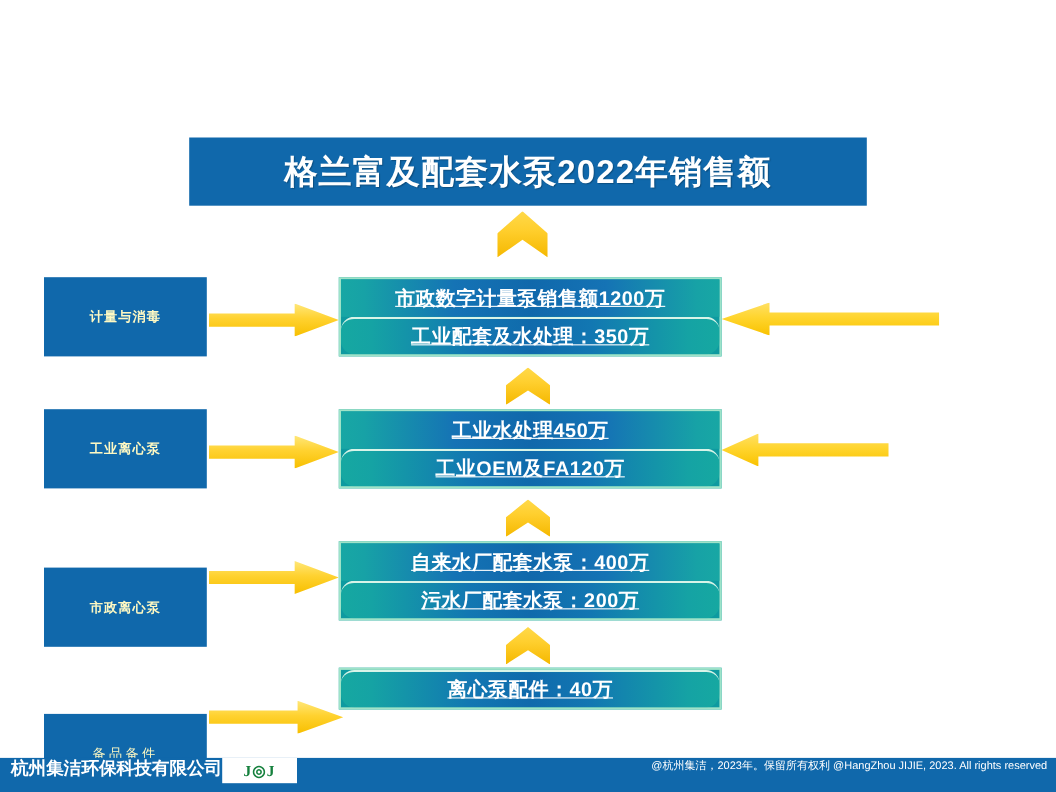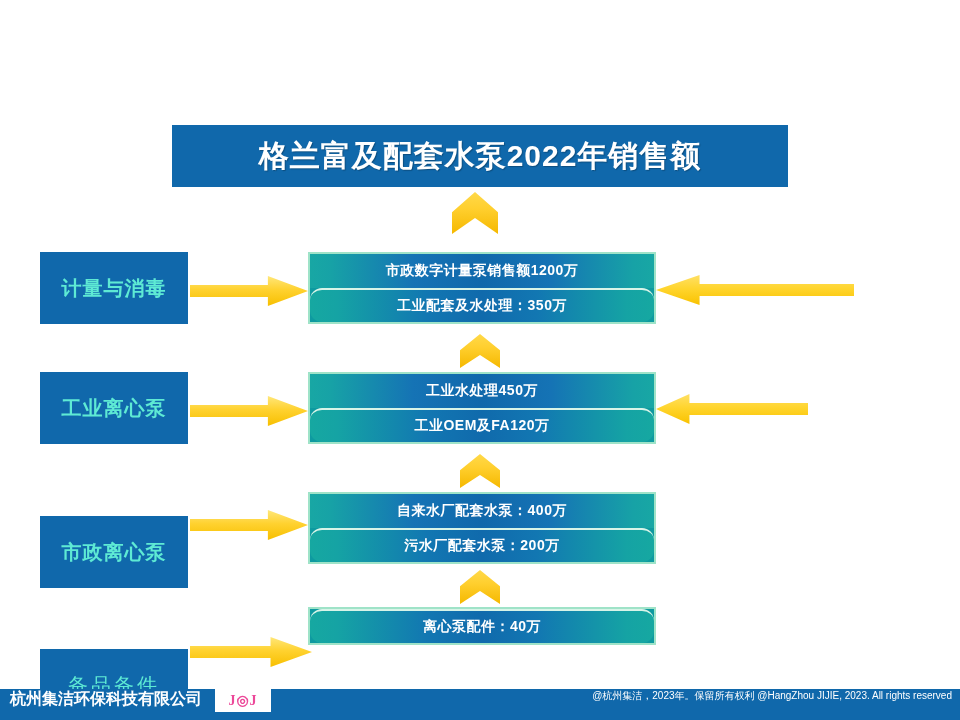--- a/index.html
+++ b/index.html
@@ -43,22 +43,22 @@
     left: 40px;
     width: 148px;
     height: 72px;
     background: #1068ab;
     display: flex;
     align-items: center;
     justify-content: center;
     box-sizing: border-box;
   }
   .cat-text {
-    color: #5eead4;
-    font-size: 20px;
+    color: #fef9c3;
+    font-size: 12px;
     font-weight: bold;
     white-space: nowrap;
     letter-spacing: 1px;
   }
   .cat-text.thin { font-weight: normal; letter-spacing: 3px; }
 
   
   .grp {
     position: absolute;
     left: 308px;
@@ -75,24 +75,25 @@
     box-sizing: border-box;
     background: linear-gradient(to right,#18a7a4 0%, #17a2a6 6%, #1573b5 30%, #1068ab 50%, #1573b5 70%, #17a2a6 94%, #18a7a4 100%);
   }
   .row.r2 {
     border-top: 2px solid #d8f4e8;
     background: linear-gradient(to right,#16a8a1 0%, #15a3a4 8%, #1277b2 34%, #106aac 50%, #1277b2 66%, #15a3a4 92%, #16a8a1 100%);
     border-radius: 12px;
   }
   .row-text {
     color: #ffffff;
-    font-size: 14px;
+    font-size: 18px;
     font-weight: bold;
     white-space: nowrap;
     letter-spacing: 0.5px;
+    text-decoration: underline;
   }
 
   
   .chev {
     position: absolute;
     width: 46px;
     height: 42px;
     background: linear-gradient(to bottom, #ffd94a 0%, #ffcf2e 40%, #f5b800 100%);
     clip-path: polygon(50% 0%, 100% 48%, 100% 100%, 50% 62%, 0% 100%, 0% 48%);
   }
@@ -125,28 +126,28 @@
     align-items: flex-start;
   }
   .footer-company {
     color: #ffffff;
     font-size: 16px;
     font-weight: bold;
     margin-left: 10px;
     white-space: nowrap;
   }
   .footer-logo {
-    margin-left: 13px;
+    margin-left: 0;
     background: #ffffff;
-    width: 56px;
+    width: 68px;
     height: 23px;
     display: flex;
     align-items: center;
     justify-content: center;
-    color: #ec4899;
+    color: #15803d;
     font-size: 14px;
     font-weight: bold;
     font-family: "Liberation Serif", serif;
     letter-spacing: 1px;
   }
   .footer-copy {
     position: absolute;
     right: 8px;
     color: #ffffff;
     font-size: 10px;

